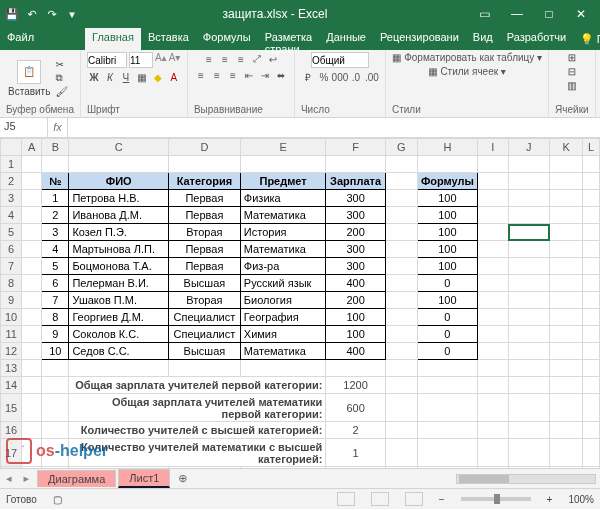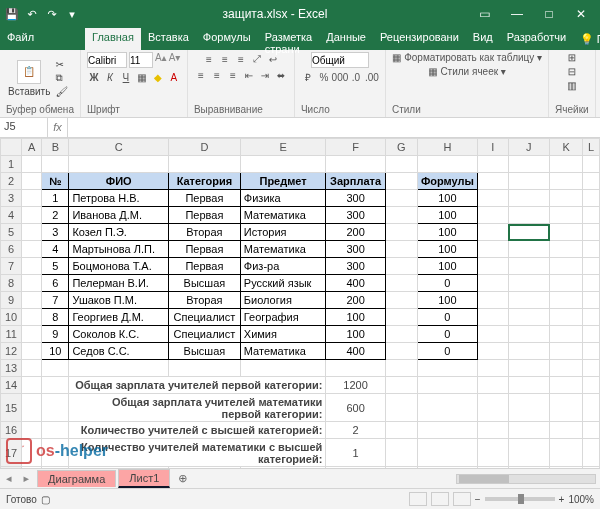--- a/index.html
+++ b/index.html
@@ -61,21 +61,21 @@
 .sheet-tabs { display: flex; align-items: center; height: 20px; border-top: 1px solid #d4d4d4; background: #f3f3f3; font-size: 11px; }
 .sheet-tabs .nav { padding: 0 6px; color: #888; }
 .sheet-tabs .stab { padding: 2px 10px; border: 1px solid #ccc; border-bottom: none; background: #fca5a5; margin-left: 2px; }
 .sheet-tabs .stab.active { border-bottom: 2px solid #0f172a; }
 .sheet-tabs .plus { padding: 0 8px; color: #666; }
 .sheet-tabs .scroll { flex:1; display:flex; justify-content:flex-end; padding-right:4px;}
 .sheet-tabs .scroll .bar { width:140px; height:10px; background:#e0e0e0; border:1px solid #ccc; position:relative;}
 .sheet-tabs .scroll .bar .thumb{position:absolute; left:2px; width:50px; height:8px; background:#c0c0c0;}
 
 
-.status { display: flex; align-items: center; height: 20px; background: #f3f3f3; border-top: 1px solid #d4d4d4; font-size: 10px; padding: 10px 6px; gap: 4px; }
+.status { display: flex; align-items: center; height: 20px; background: #f3f3f3; border-top: 1px solid #d4d4d4; font-size: 10px; padding: 10px 6px; gap: 16px; }
 .status .spacer { flex: 1; }
 .status .viewbtn { width: 18px; height: 14px; border: 1px solid #ccc; }
 .status .slider { width: 70px; height: 4px; background: #ccc; position: relative; }
 .status .slider .th { position: absolute; left: 33px; top: -3px; width: 6px; height: 10px; background: #888; }
 
 .watermark { position: absolute; left: 6px; bottom: 4px; display:flex; align-items:center; gap:4px; opacity:0.8;}
 .watermark .box { width:26px; height:26px; border:2px solid #c33; border-radius:4px; display:flex; align-items:center; justify-content:center;}
 .watermark .box svg { width:14px; height:14px; }
 .watermark .txt { font-size:16px; font-weight:bold;}
 .watermark .txt .o{color:#c33;} .watermark .txt .s{color:#0369a1;}

